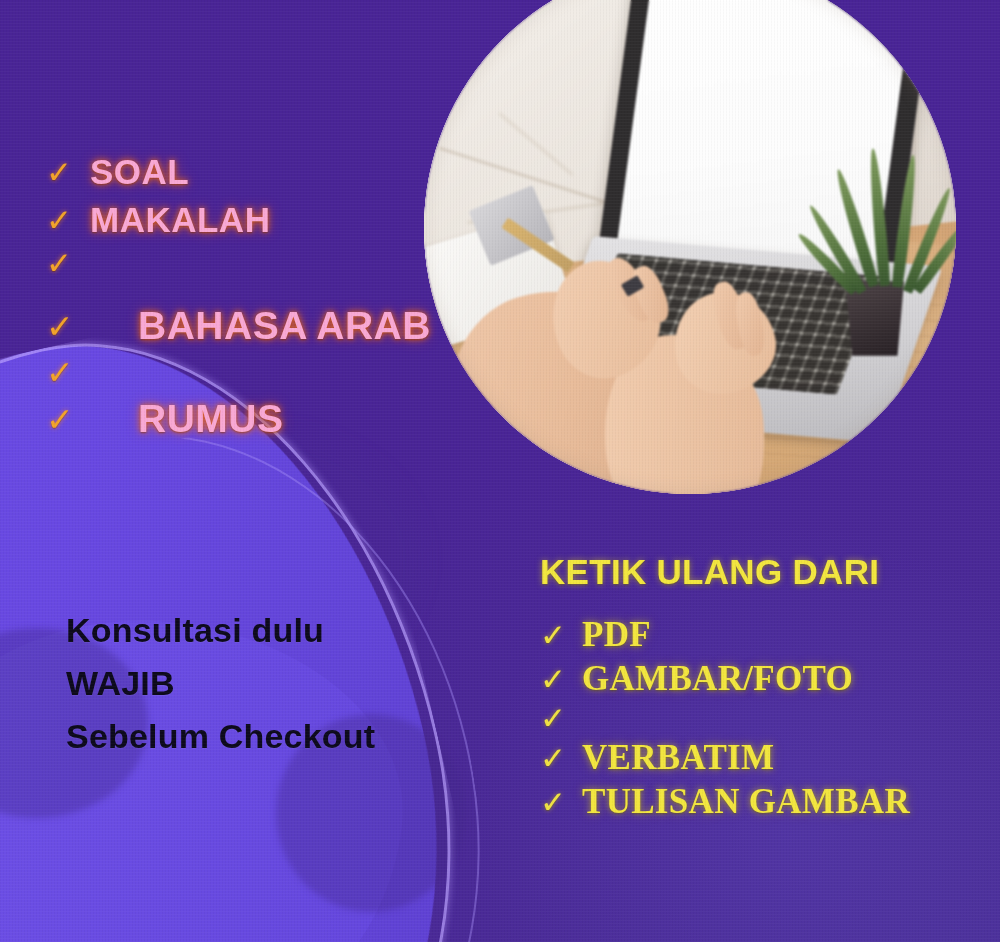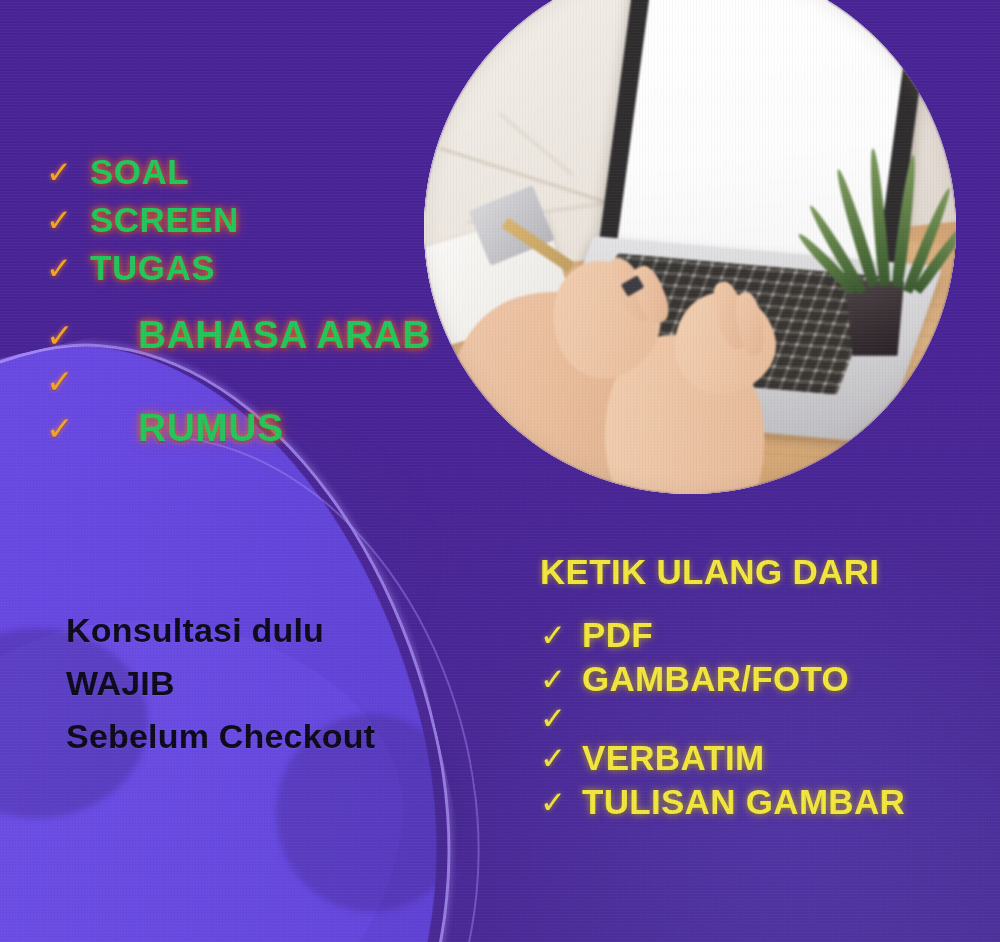--- a/index.html
+++ b/index.html
@@ -406,21 +406,21 @@
     width: 26px;
     font-size: 31px;
     line-height: 1;
     color: #f2a32a;
     text-shadow: 0 0 5px rgba(255,140,20,.75), 0 1px 1px rgba(60,20,0,.45);
   }
   .list-left .label {
     font-weight: bold;
     font-size: 35px;
     letter-spacing: .5px;
-    color: #22c55e;
+    color: #f9a8d4;
     text-shadow:
       0 0 6px rgba(255,110,10,.85),
       0 0 14px rgba(255,96,0,.45),
       0 1px 2px rgba(80,26,0,.55);
     white-space: nowrap;
   }
   .list-left .row.grp2 .label { font-size: 39px; padding-left: 48px; }
   .list-left .row.grp2 .check { font-size: 33px; }
   .list-left .gap { height: 17px; }
 
@@ -474,20 +474,21 @@
   .list-right .label {
     font-weight: bold;
     font-size: 35px;
     letter-spacing: .3px;
     color: #f2e63f;
     text-shadow:
       0 0 6px rgba(212,192,32,.62),
       0 0 13px rgba(200,180,20,.26),
       0 1px 2px rgba(70,62,0,.55);
     white-space: nowrap;
+    font-family: Liberation Serif, serif;
   }
 
   
   .grain {
     position: absolute;
     inset: 0;
     pointer-events: none;
     opacity: .055;
     background-image:
       repeating-linear-gradient(0deg, rgba(255,255,255,.5) 0px, rgba(255,255,255,.5) 1px, rgba(0,0,0,0) 1px, rgba(0,0,0,0) 3px),
@@ -553,25 +554,24 @@
   </div>
 
   <div class="list-left">
 
     <div class="row">
       <span class="check">✓</span>
       <span class="label">SOAL</span>
     </div>
     <div class="row">
       <span class="check">✓</span>
-      <span class="label">SCREEN</span>
-    </div>
-    <div class="row">
-      <span class="check">✓</span>
-      <span class="label">TUGAS</span>
+      <span class="label">MAKALAH</span>
+    </div>
+    <div class="row">
+      <span class="check">✓</span>
     </div>
 
     <div class="gap"></div>
 
     <div class="row grp2">
       <span class="check">✓</span>
       <span class="label">BAHASA ARAB</span>
     </div>
     <div class="row grp2">
       <span class="check">✓</span>

